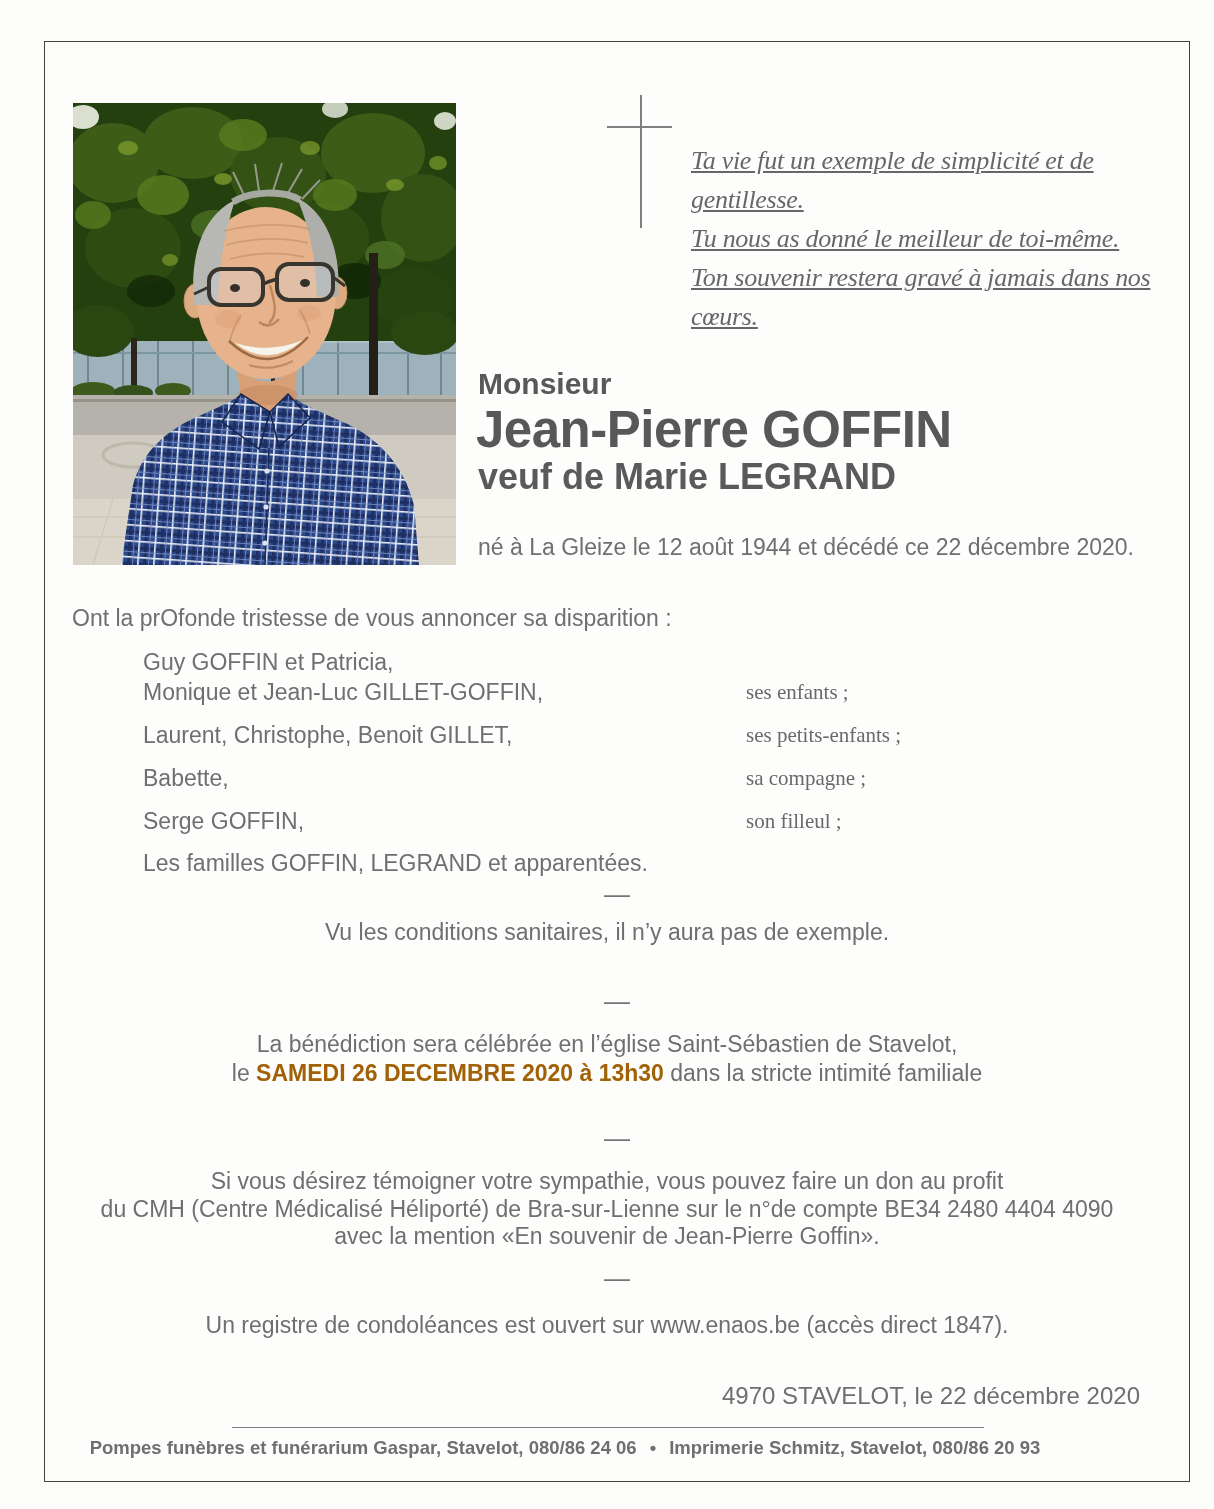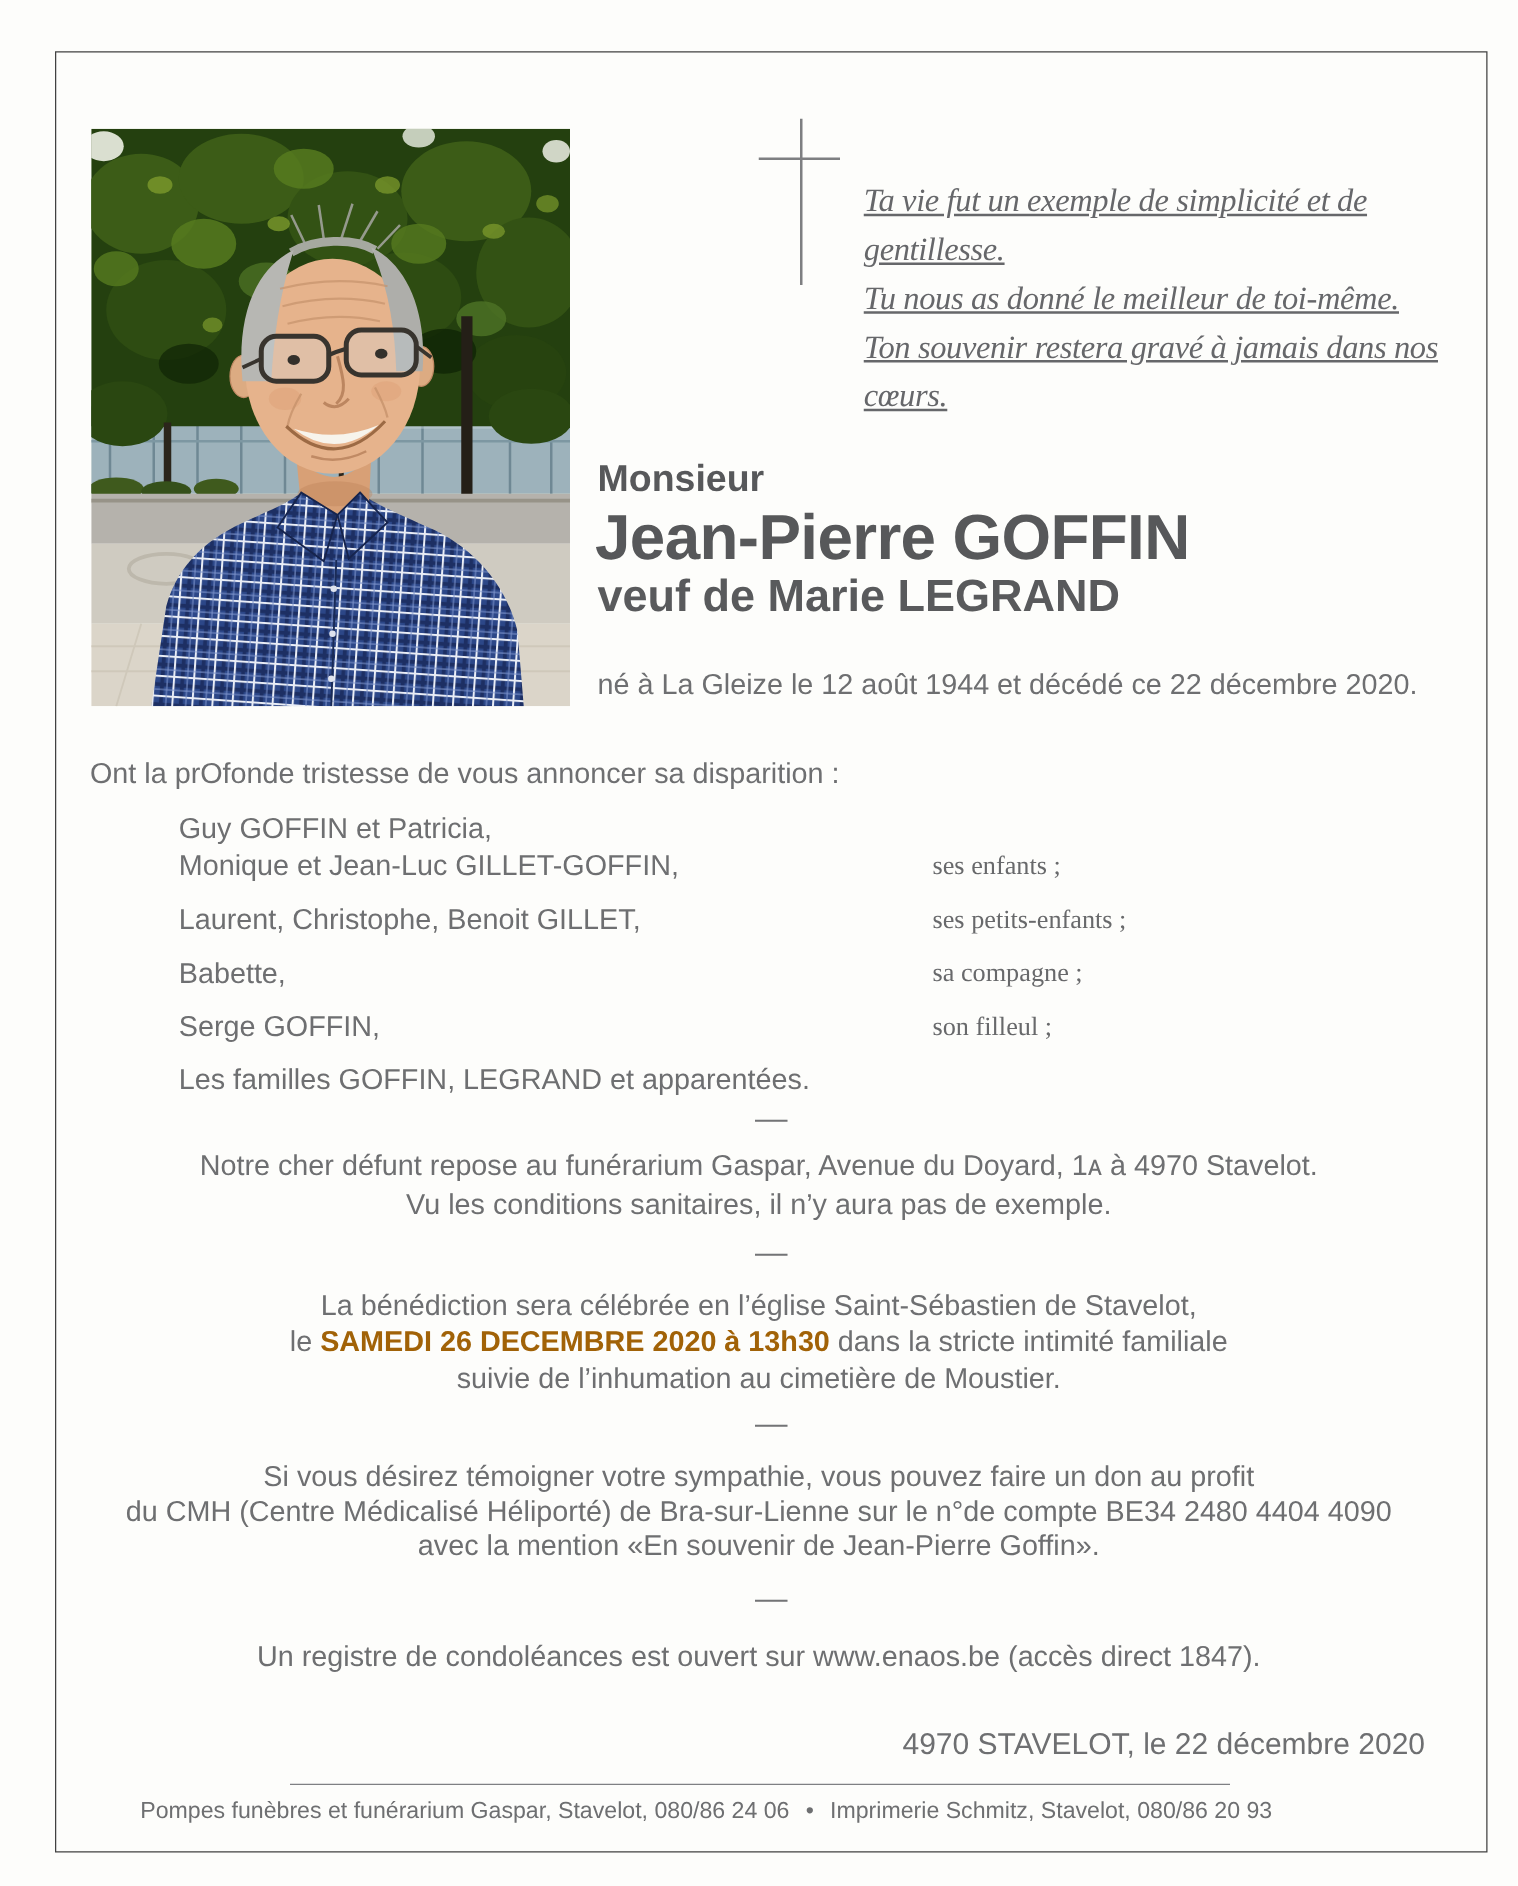--- a/index.html
+++ b/index.html
@@ -46,21 +46,21 @@
   .para{position:absolute;left:57px;width:1100px;text-align:center;
         font-size:23px;margin:0;}
   .para p{margin:0;}
   .lh31 p{line-height:31px;}
   .lh29 p{line-height:29px;}
   .lh27 p{line-height:27.5px;}
   .bold-inline{font-weight:bold;color:#a16207;}
   .closing{position:absolute;right:74px;top:1382px;font-size:24px;line-height:28px;text-align:right;margin:0;}
   .footer-line{position:absolute;left:232px;top:1427px;width:752px;height:1.2px;background:#7f8083;}
   .footer{position:absolute;left:44px;top:1436px;width:1042px;text-align:center;
-          font-size:18.5px;line-height:24px;color:#6e6f71;}
+          font-size:18.5px;line-height:24px;color:#6e6f71;font-weight:bold;}
   .footer .bullet{display:inline-block;margin:0 13px;color:#6e6f71;}
 </style>
 </head>
 <body>
 
 <div id="page">
 
   <div class="frame"></div>
 
   <div class="photo">
@@ -250,28 +250,26 @@
     <span class="fam-name">Les familles GOFFIN, LEGRAND et apparentées.</span>
     <span class="fam-rel"></span>
   </div>
 
   <div class="sep" style="top:881px">—</div>
   <div class="sep" style="top:988px">—</div>
   <div class="sep" style="top:1125px">—</div>
   <div class="sep" style="top:1265px">—</div>
 
   <div class="para lh31" style="top:917px">
-    <p>Notre cher défunt repose au funérarium Gaspar, Avenue du Doyard, 1ᴀ à 4970 Stavelot.</p>
     <p>Vu les conditions sanitaires, il n’y aura pas de exemple.</p>
   </div>
 
   <div class="para lh29" style="top:1030px">
     <p>La bénédiction sera célébrée en l’église Saint-Sébastien de Stavelot,</p>
     <p><span>le </span><span class="bold-inline">SAMEDI 26 DECEMBRE 2020 à 13h30</span><span> dans la stricte intimité familiale</span></p>
-    <p>suivie de l’inhumation au cimetière de Moustier.</p>
   </div>
 
   <div class="para lh27" style="top:1168px">
     <p>Si vous désirez témoigner votre sympathie, vous pouvez faire un don au profit</p>
     <p>du CMH (Centre Médicalisé Héliporté) de Bra-sur-Lienne sur le n°de compte BE34 2480 4404 4090</p>
     <p>avec la mention «En souvenir de Jean-Pierre Goffin».</p>
   </div>
 
   <div class="para lh29" style="top:1311px">
     <p>Un registre de condoléances est ouvert sur www.enaos.be (accès direct 1847).</p>

